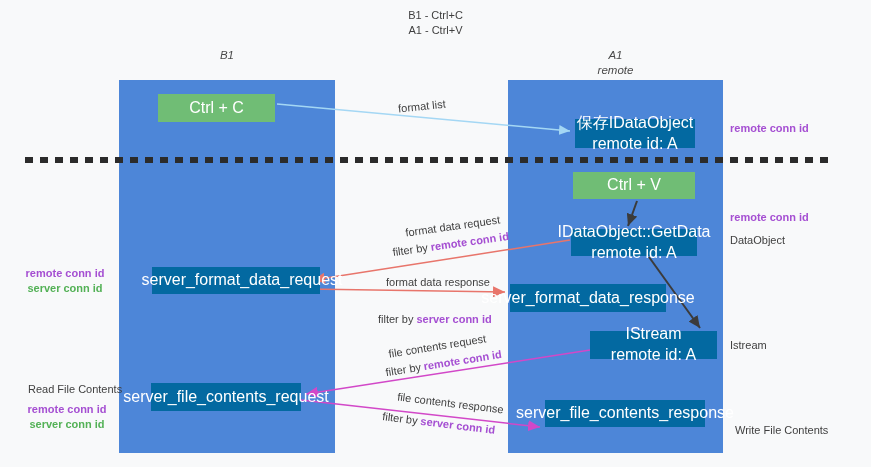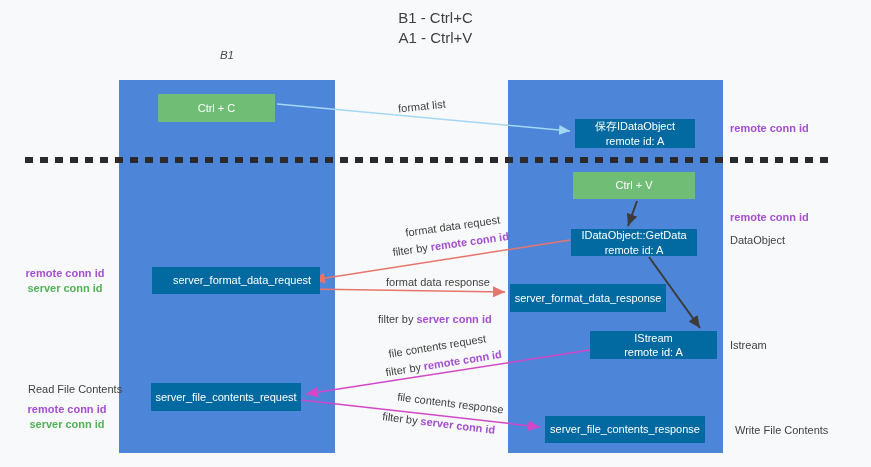--- a/index.html
+++ b/index.html
@@ -5,24 +5,24 @@
   html,body{margin:0;padding:0;}
   body{background:#f8f9fa;font-family:"Liberation Sans",sans-serif;}
   .canvas{position:relative;width:871px;height:467px;background:#f8f9fa;overflow:hidden;}
   .lifeline{position:absolute;top:80px;height:373px;background:#4d86d8;z-index:1;}
   #lifeline-left{left:119px;width:216px;}
   #lifeline-right{left:508px;width:215px;}
   .arrows{position:absolute;left:0;top:0;z-index:2;}
   .divider{position:absolute;left:25px;top:157px;width:808px;height:6px;z-index:3;
     background:repeating-linear-gradient(90deg,#2b2b2b 0 8px,rgba(0,0,0,0) 8px 15px);}
   .node{position:absolute;z-index:4;display:flex;flex-direction:column;align-items:center;justify-content:center;
-    color:#fff;font-size:11px;line-height:1.3;text-align:center;}
+    color:#fff;font-size:16px;line-height:1.3;text-align:center;}
   .green{background:#70bd75;}
   .orange{background:#0369a1;}
-  .title{position:absolute;left:0;top:8px;width:100%;text-align:center;font-size:15px;color:#3f3f3f;line-height:1.35;z-index:5;}
+  .title{position:absolute;left:0;top:8px;width:100%;text-align:center;font-size:11px;color:#3f3f3f;line-height:1.35;z-index:5;}
   .col-header{position:absolute;top:48px;text-align:center;font-size:11.5px;color:#4a4a4a;line-height:1.3;z-index:5;font-style:italic;}
   #header-left{left:119px;width:216px;}
   #header-right{left:508px;width:215px;}
   .ann{position:absolute;font-size:11px;color:#3f3f3f;z-index:5;white-space:nowrap;}
   .purple{color:#a54fd2;font-weight:bold;}
   .greentxt{color:#53b156;font-weight:bold;}
   .elabel{position:absolute;font-size:11px;color:#3f3f3f;white-space:nowrap;z-index:5;}
   .stack{text-align:center;line-height:1.4;}
   .fl-prefix{margin-right:3px;}
 </style>
@@ -61,20 +61,24 @@
   <div class="divider"></div>
 
   <div class="title">
     <div>B1 - Ctrl+C</div>
     <div>A1 - Ctrl+V</div>
   </div>
 
   <div class="col-header" id="header-left">
     <div>B1</div>
   </div>
+  <div class="col-header" id="header-right">
+    <div>A1</div>
+    <div>remote</div>
+  </div>
 
   <div class="node green" style="left:158px;top:94px;width:117px;height:28px;">
     <span>Ctrl + C</span>
   </div>
   <div class="node orange" style="left:575px;top:119px;width:120px;height:29px;">
     <span>保存IDataObject</span>
     <span>remote id: A</span>
   </div>
   <div class="node green" style="left:573px;top:172px;width:122px;height:27px;">
     <span>Ctrl + V</span>
@@ -89,21 +93,21 @@
   <div class="node orange" style="left:510px;top:284px;width:156px;height:28px;">
     <span>server_format_data_response</span>
   </div>
   <div class="node orange" style="left:590px;top:331px;width:127px;height:28px;">
     <span>IStream</span>
     <span>remote id: A</span>
   </div>
   <div class="node orange" style="left:151px;top:383px;width:150px;height:28px;">
     <span>server_file_contents_request</span>
   </div>
-  <div class="node orange" style="left:545px;top:416px;width:160px;height:27px;">
+  <div class="node orange" style="left:545px;top:400px;width:160px;height:27px;">
     <span>server_file_contents_response</span>
   </div>
 
   <div class="ann purple" style="left:730px;top:122px;">remote conn id</div>
   <div class="ann purple" style="left:730px;top:211px;">remote conn id</div>
   <div class="ann" style="left:730px;top:234px;">DataObject</div>
   <div class="ann" style="left:730px;top:339px;">Istream</div>
   <div class="ann" style="left:735px;top:424px;">Write File Contents</div>
 
   <div class="ann stack" style="left:20px;top:266px;width:90px;">

